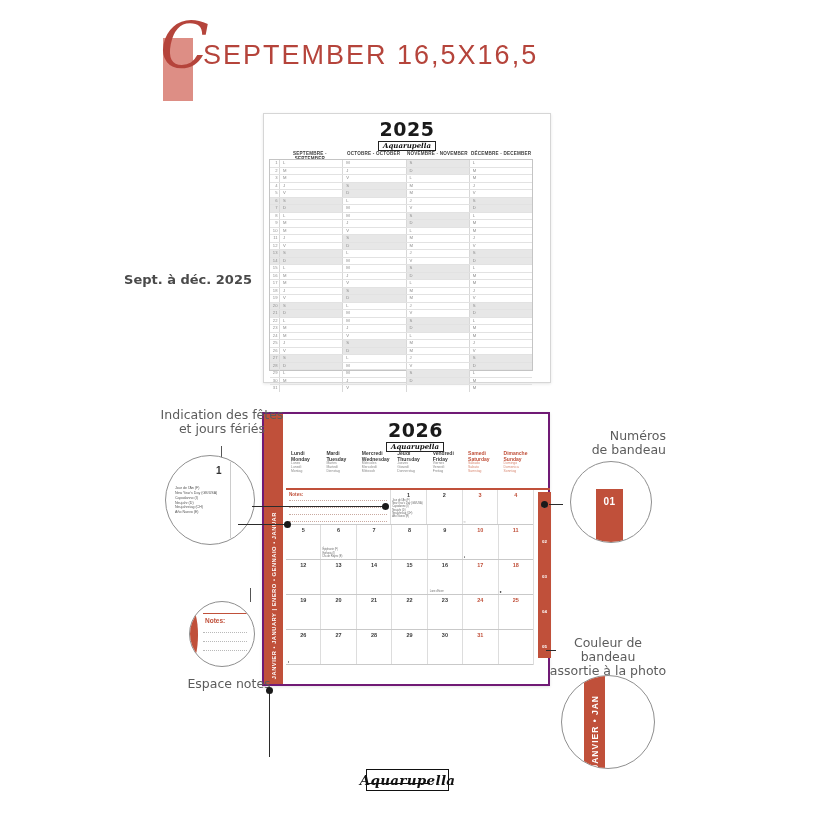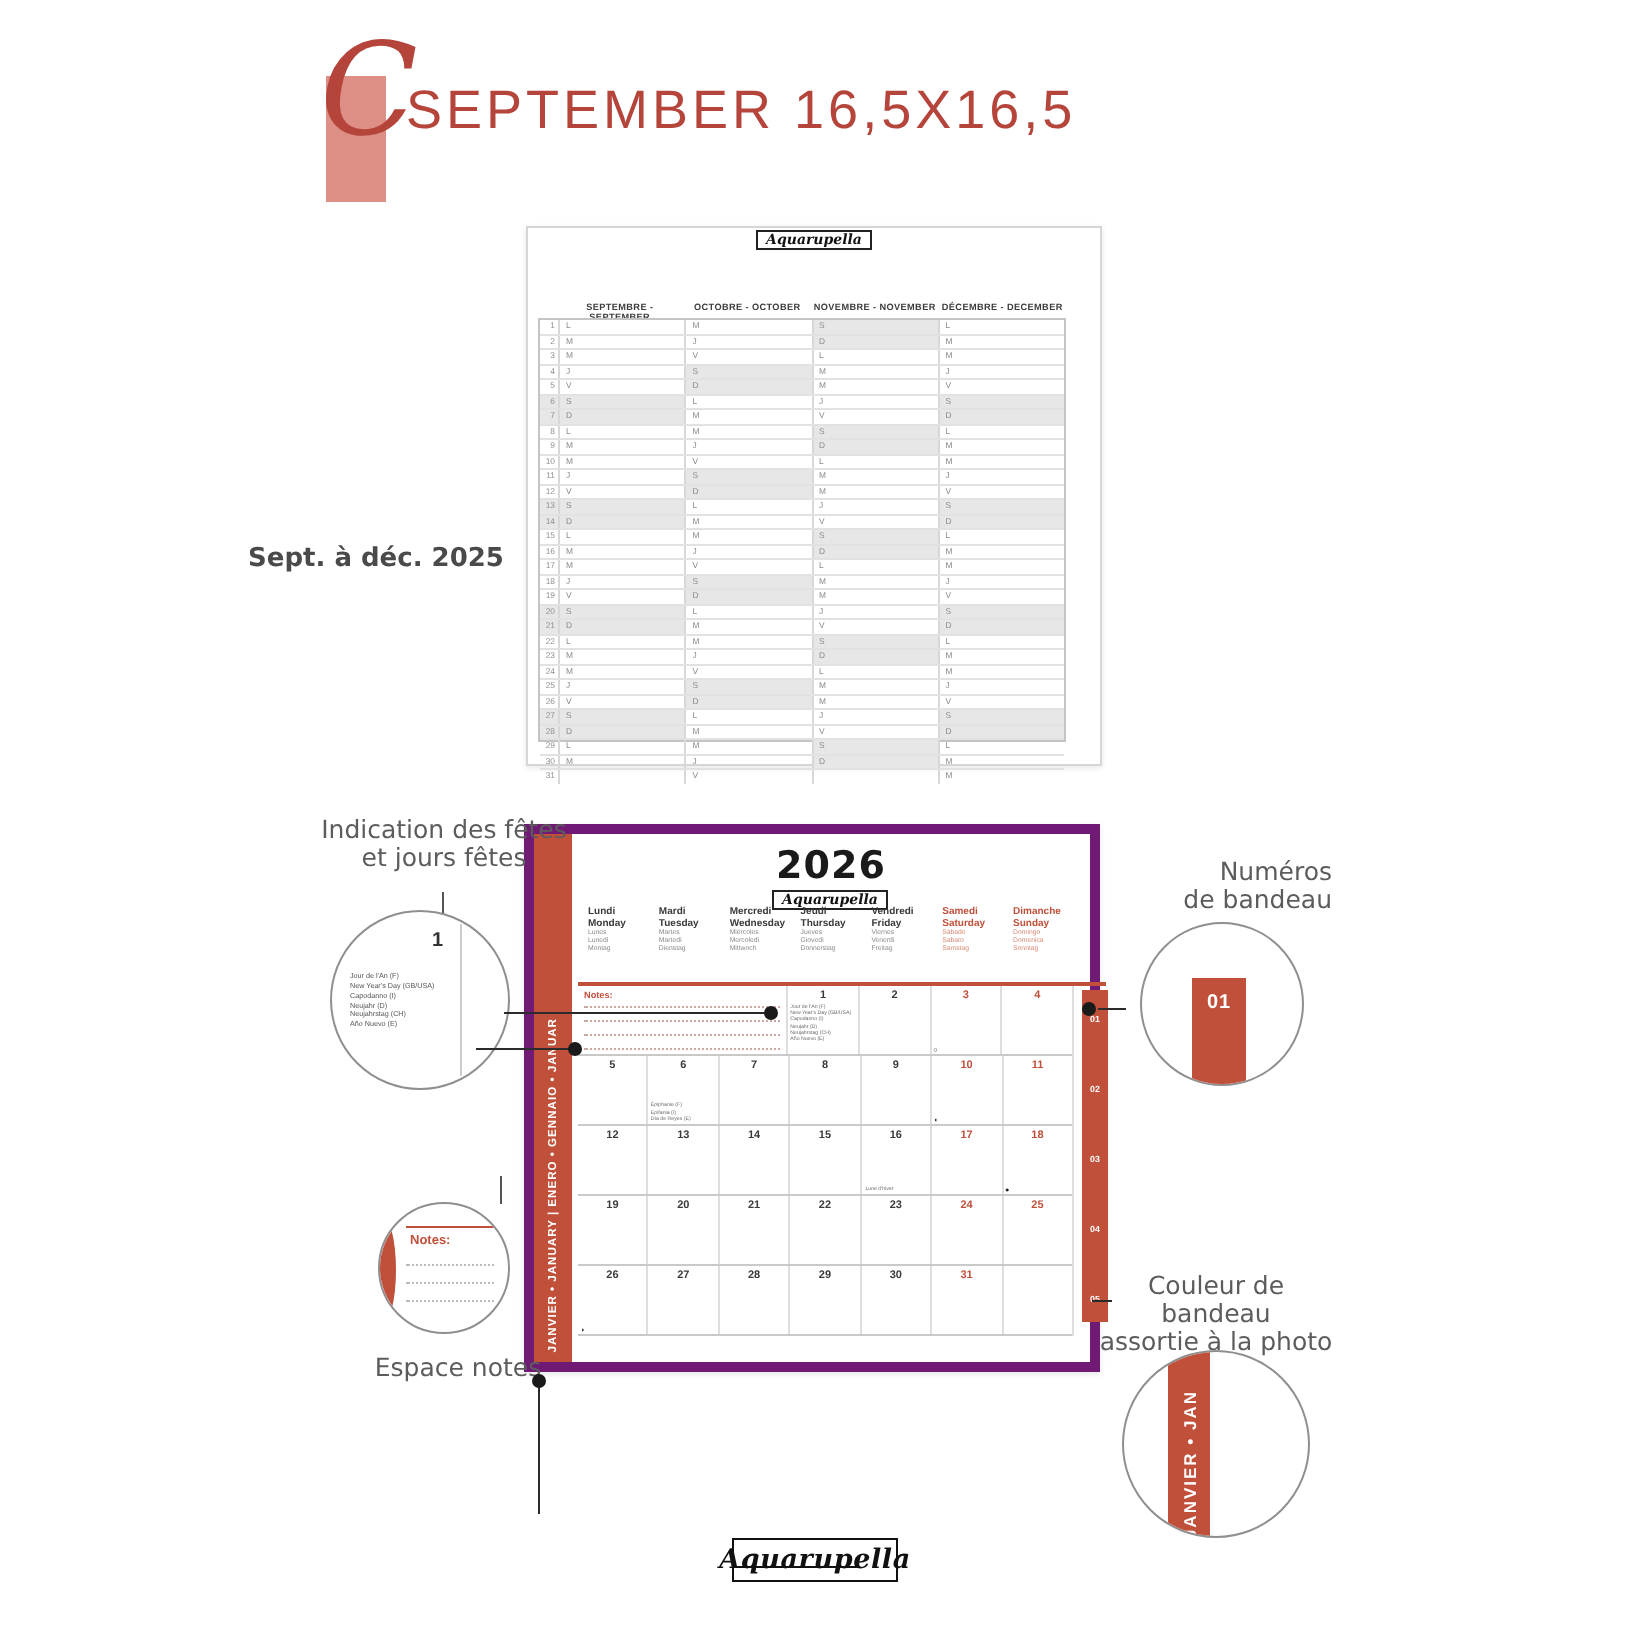--- a/index.html
+++ b/index.html
@@ -40,21 +40,21 @@
   .grid25 { position:absolute; left:5px; top:45px; right:17px; bottom:11px; border:1px solid #c4c4c4; display:flex; flex-direction:column; }
   .g25-row { flex:1; display:flex; border-top:.5px solid #e2e2e2; }
   .g25-row:first-child { border-top:none; }
   .g25-num { width:9px; font-size:4.2px; color:#8f8f8f; text-align:right; padding-right:1.5px; line-height:6.5px; }
   .g25-cell { flex:1; font-size:4.2px; color:#8a8a8a; padding-left:3px; line-height:6.5px; border-left:.5px solid #d8d8d8; }
   .g25-cell:first-of-type { border-left:none; }
   .shade { background:#e7e7e7; }
   
   .page2026 {
     position:absolute; left:262px; top:412px; width:288px; height:274px;
-    background:#fff; border:5px solid #701a75; box-shadow:0 1px 3px rgba(0,0,0,.10);
+    background:#fff; border:2px solid #701a75; box-shadow:0 1px 3px rgba(0,0,0,.10);
   }
   .side-bar { position:absolute; left:0; top:0; width:19px; height:100%; background:#c0503a; }
   .side-bar span {
     position:absolute; bottom:5px; left:50%; transform:translateX(-50%) rotate(180deg);
     writing-mode:vertical-rl; color:#fff; font-weight:700; font-size:5.8px; letter-spacing:.5px; white-space:nowrap;
   }
   .page2026 .year-label { font-size:19px; margin-top:5px; }
   .dayheads { position:absolute; left:22px; top:36px; width:248px; height:38px; display:flex; }
   .dh-col { flex:1; padding-left:5px; }
   .dh-main { font-size:5px; font-weight:700; color:#3a3a3a; line-height:6px; }
@@ -112,20 +112,21 @@
 </head>
 <body>
 
 <div class="canvas">
 
   <div class="pink-rect"></div>
   <div class="script-c">C</div>
   <div class="page-title">SEPTEMBER 16,5X16,5</div>
 
   <div class="page2025">
+    <div class="year-label">2025</div>
     <div class="logo-chip">Aquarupella</div>
     <div class="g25-headers" id="g25Headers">
         <span>SEPTEMBRE - SEPTEMBER</span>
         <span>OCTOBRE - OCTOBER</span>
         <span>NOVEMBRE - NOVEMBER</span>
         <span>DÉCEMBRE - DECEMBER</span>
       </div>
     <div class="grid25" id="grid2025">
         <div class="g25-row">
           <div class="g25-num">1</div>
@@ -544,21 +545,21 @@
         <div class="week-num" style="top: 12px;">01</div>
         <div class="week-num" style="top: 47px;">02</div>
         <div class="week-num" style="top: 82px;">03</div>
         <div class="week-num" style="top: 117px;">04</div>
         <div class="week-num" style="top: 152px;">05</div>
       </div>
   </div>
 
   <div class="ann ann-center" style="left:148px; top:408px; width:148px;">
       <div>Indication des fêtes</div>
-      <div>et jours fêtes</div>
+      <div>et jours fériés</div>
     </div>
   <div class="tick" style="left:221px; top:446px; height:13px;"></div>
   <div class="circle c-holidays">
     <div class="cellline"></div>
     <div class="one">1</div>
     <div class="hlist" id="hlistZoom">
         <div>Jour de l'An (F)</div>
         <div>New Year's Day (GB/USA)</div>
         <div>Capodanno (I)</div>
         <div>Neujahr (D)</div>

